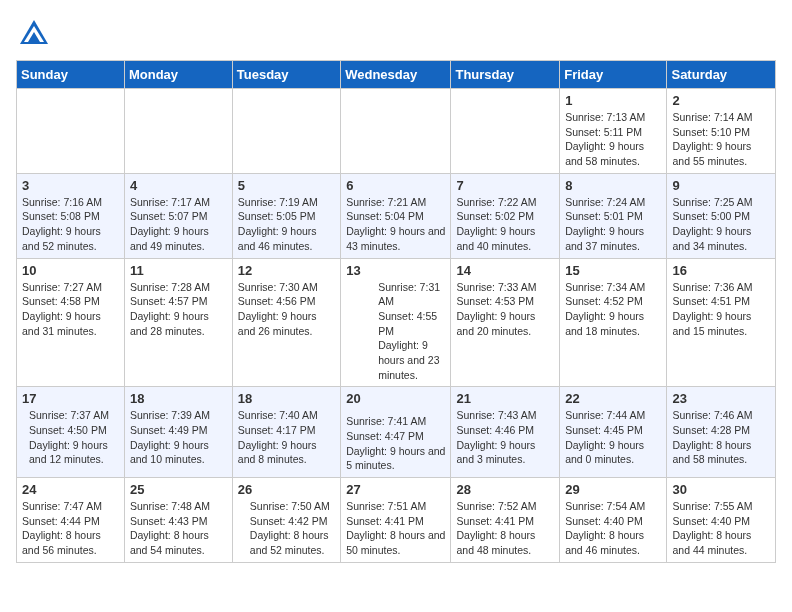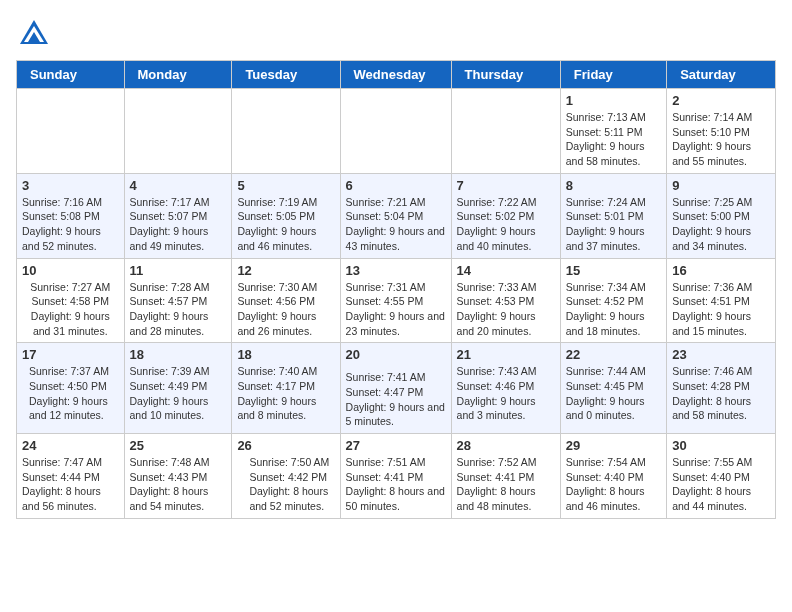--- a/index.html
+++ b/index.html
@@ -52,21 +52,21 @@
       font-size: 15px;
       color: #555;
     }
     table {
       width: 100%;
       border-collapse: collapse;
     }
     thead tr th {
       background-color: #1565c0;
       color: #fff;
-      padding: 6px 13px;
+      padding: 6px 4px;
       font-size: 13px;
       text-align: left;
       border: 1px solid #ccc;
     }
     tbody tr td {
       vertical-align: top;
       padding: 4px 5px;
       font-size: 11px;
       color: #333;
       border: 1px solid #ccc;
@@ -183,39 +183,39 @@
         <td>
           <span class="day-num">9</span>
           <div class="day-info" style="white-space: pre-line;">Sunrise: 7:25 AM
 Sunset: 5:00 PM
 Daylight: 9 hours and 34 minutes.</div>
         </td>
       </tr>
       <tr>
         <td>
           <span class="day-num">10</span>
-          <div class="day-info" style="white-space: pre-line; text-align: center;">Sunrise: 7:27 AM
+          <div class="day-info" style="white-space: pre-line;">Sunrise: 7:27 AM
 Sunset: 4:58 PM
 Daylight: 9 hours and 31 minutes.</div>
         </td>
         <td>
           <span class="day-num">11</span>
           <div class="day-info" style="white-space: pre-line;">Sunrise: 7:28 AM
 Sunset: 4:57 PM
 Daylight: 9 hours and 28 minutes.</div>
         </td>
         <td>
           <span class="day-num">12</span>
           <div class="day-info" style="white-space: pre-line;">Sunrise: 7:30 AM
 Sunset: 4:56 PM
 Daylight: 9 hours and 26 minutes.</div>
         </td>
         <td>
           <span class="day-num">13</span>
-          <div class="day-info" style="white-space: pre-line;">Sunrise: 7:31 AM
+          <div class="day-info" style="white-space: pre-line; margin-left: 32px;">Sunrise: 7:31 AM
 Sunset: 4:55 PM
 Daylight: 9 hours and 23 minutes.</div>
         </td>
         <td>
           <span class="day-num">14</span>
           <div class="day-info" style="white-space: pre-line;">Sunrise: 7:33 AM
 Sunset: 4:53 PM
 Daylight: 9 hours and 20 minutes.</div>
         </td>
         <td>

